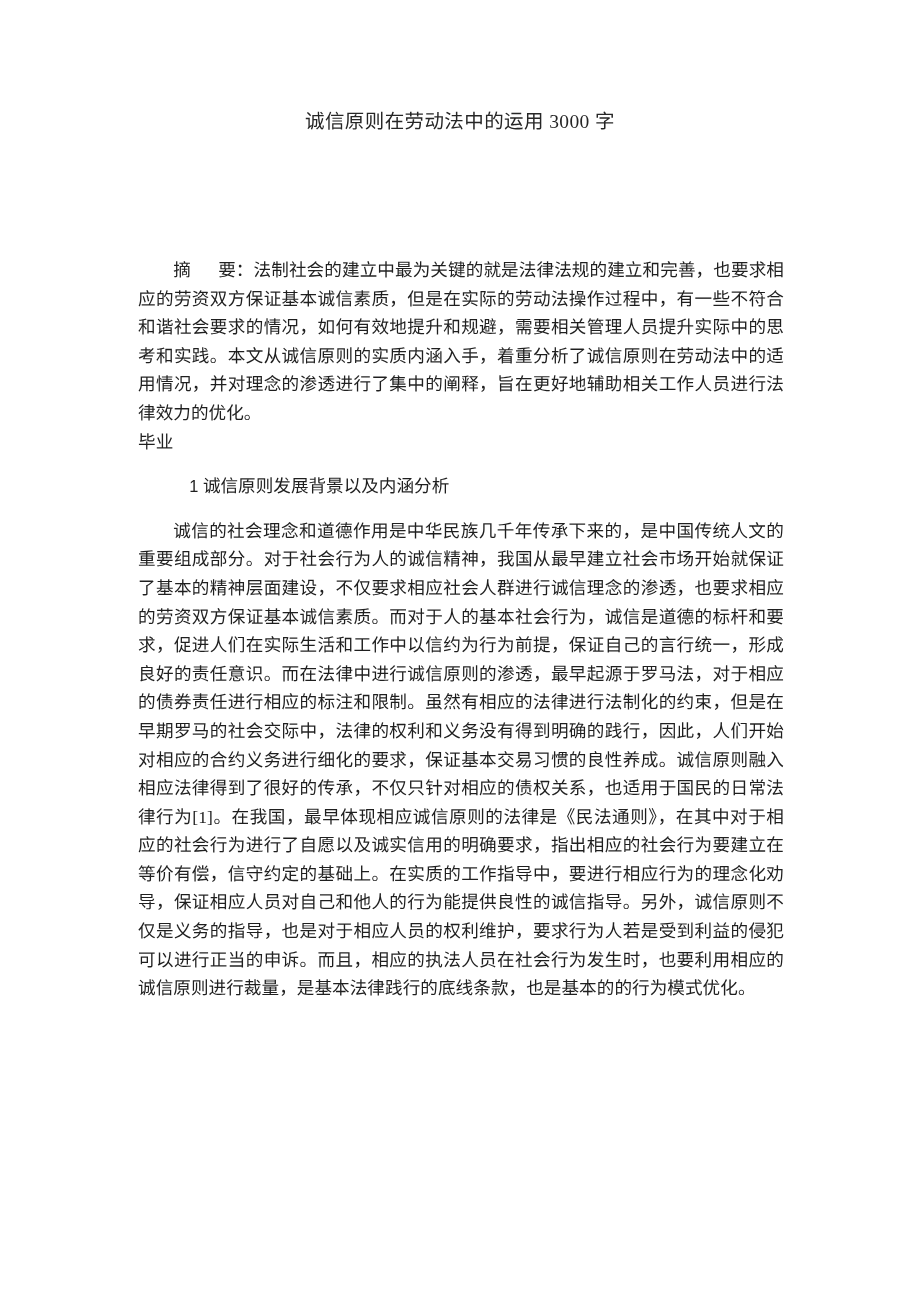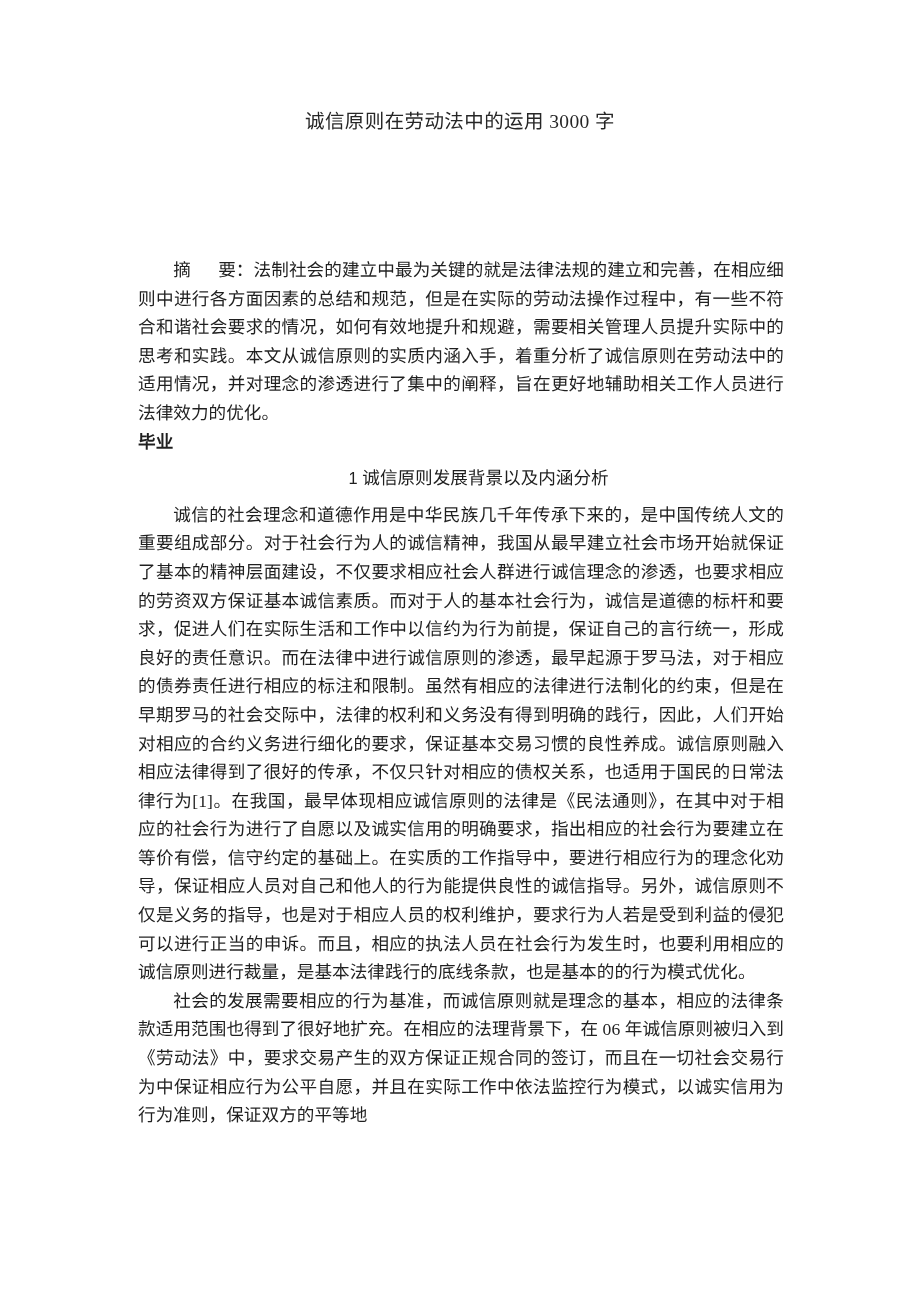--- a/index.html
+++ b/index.html
@@ -58,30 +58,29 @@
     color: #1f1f1f;
     word-break: break-all;
   }
 
   p.indent {
     text-indent: 2em;
   }
 
   p.no-indent {
     text-indent: 0;
-    font-weight: bold;
   }
 
   
   p.section-heading {
-    margin: 8px;
+    margin: 16px;
     font-size: 17.6px;
     line-height: 28.6px;
     text-indent: 2em;
-    text-align: center;
+    text-align: left;
     color: #1f1f1f;
   }
 
   .wide-gap {
     display: inline-block;
     width: 1.55em;
   }
 
   .num {
     font-family: "Liberation Sans", "DejaVu Sans", sans-serif;
@@ -91,26 +90,25 @@
 </style>
 </head>
 <body>
 
 <div class="page">
 
   <div class="doc-title">诚信原则在劳动法中的运用 3000 字</div>
 
   <div class="body-col">
 
-    <p class="para indent"><span>摘</span><span class="wide-gap"></span><span>要：</span><span>法制社会的建立中最为关键的就是法律法规的建立和完善，在相应细则中进行各方面因素的总结和规范，但是在实际的劳动法操作过程中，有一些不符合和谐社会要求的情况，如何有效地提升和规避，需要相关管理人员提升实际中的思考和实践。本文从诚信原则的实质内涵入手，着重分析了诚信原则在劳动法中的适用情况，并对理念的渗透进行了集中的阐释，旨在更好地辅助相关工作人员进行法律效力的优化。</span></p>
+    <p class="para indent"><span>摘</span><span class="wide-gap"></span><span>要：</span><span>法制社会的建立中最为关键的就是法律法规的建立和完善，也要求相应的劳资双方保证基本诚信素质，但是在实际的劳动法操作过程中，有一些不符合和谐社会要求的情况，如何有效地提升和规避，需要相关管理人员提升实际中的思考和实践。本文从诚信原则的实质内涵入手，着重分析了诚信原则在劳动法中的适用情况，并对理念的渗透进行了集中的阐释，旨在更好地辅助相关工作人员进行法律效力的优化。</span></p>
 
     <p class="para no-indent">毕业</p>
 
 
 
     <p class="section-heading"><span class="num">1</span>&nbsp;<span>诚信原则发展背景以及内涵分析</span></p>
 
     <p class="para indent">诚信的社会理念和道德作用是中华民族几千年传承下来的，是中国传统人文的重要组成部分。对于社会行为人的诚信精神，我国从最早建立社会市场开始就保证了基本的精神层面建设，不仅要求相应社会人群进行诚信理念的渗透，也要求相应的劳资双方保证基本诚信素质。而对于人的基本社会行为，诚信是道德的标杆和要求，促进人们在实际生活和工作中以信约为行为前提，保证自己的言行统一，形成良好的责任意识。而在法律中进行诚信原则的渗透，最早起源于罗马法，对于相应的债券责任进行相应的标注和限制。虽然有相应的法律进行法制化的约束，但是在早期罗马的社会交际中，法律的权利和义务没有得到明确的践行，因此，人们开始对相应的合约义务进行细化的要求，保证基本交易习惯的良性养成。诚信原则融入相应法律得到了很好的传承，不仅只针对相应的债权关系，也适用于国民的日常法律行为[1]。在我国，最早体现相应诚信原则的法律是《民法通则》，在其中对于相应的社会行为进行了自愿以及诚实信用的明确要求，指出相应的社会行为要建立在等价有偿，信守约定的基础上。在实质的工作指导中，要进行相应行为的理念化劝导，保证相应人员对自己和他人的行为能提供良性的诚信指导。另外，诚信原则不仅是义务的指导，也是对于相应人员的权利维护，要求行为人若是受到利益的侵犯可以进行正当的申诉。而且，相应的执法人员在社会行为发生时，也要利用相应的诚信原则进行裁量，是基本法律践行的底线条款，也是基本的的行为模式优化。</p>
-    <p class="para indent">社会的发展需要相应的行为基准，而诚信原则就是理念的基本，相应的法律条款适用范围也得到了很好地扩充。在相应的法理背景下，在 06 年诚信原则被归入到《劳动法》中，要求交易产生的双方保证正规合同的签订，而且在一切社会交易行为中保证相应行为公平自愿，并且在实际工作中依法监控行为模式，以诚实信用为行为准则，保证双方的平等地</p>
 
   </div>
 
 </div>
 
 </body></html>

